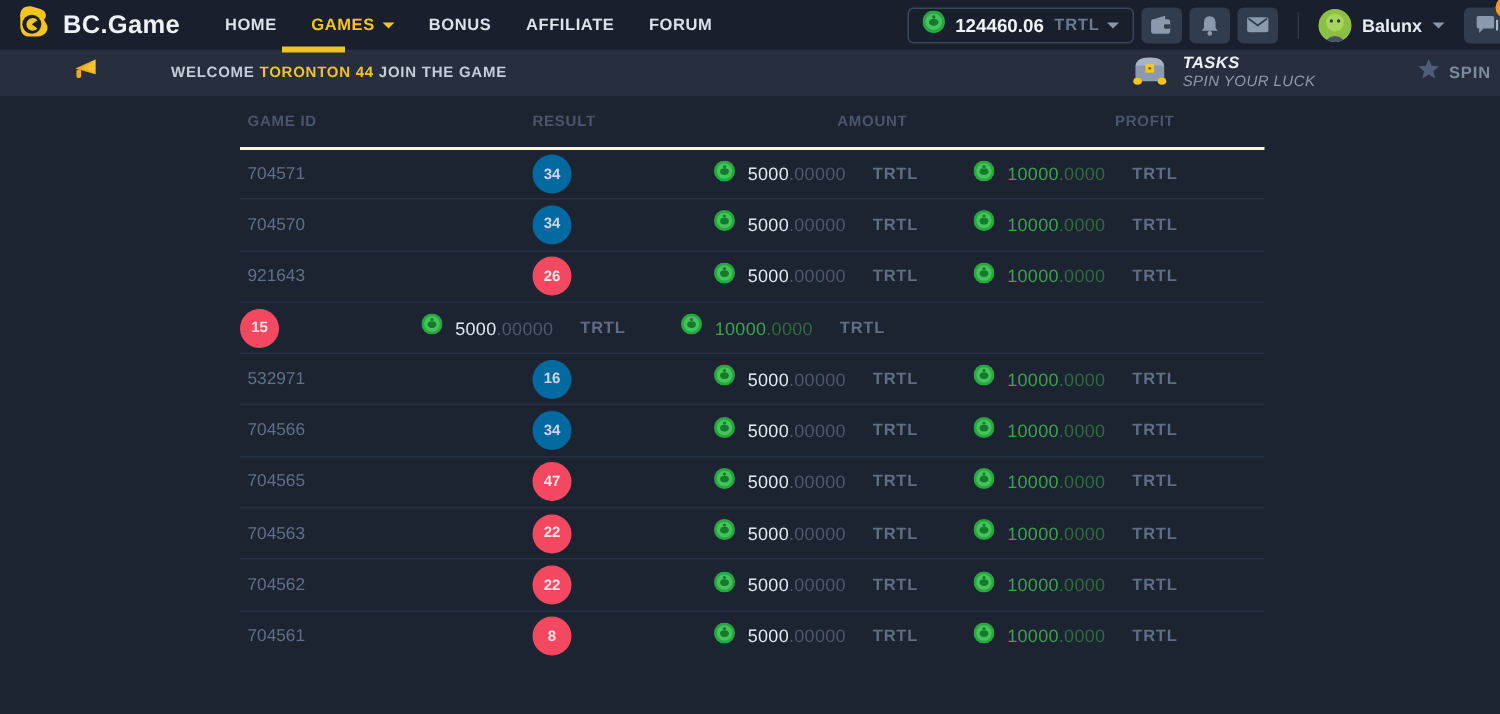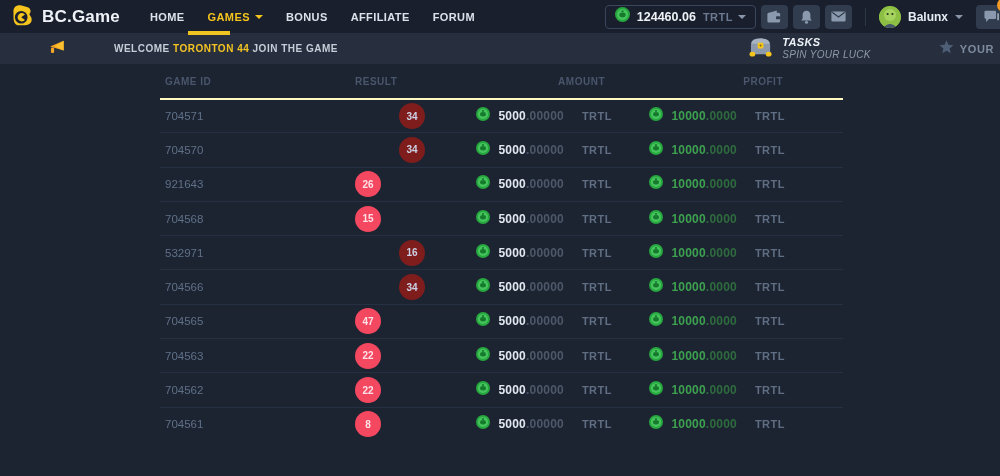--- a/index.html
+++ b/index.html
@@ -62,27 +62,27 @@
   .col-id { width:195px; padding-left:5px; }
   .col-result { width:115px; }
   .col-amount { width:145px; text-align:right; padding-right:10px; }
   .col-profit { width:228px; text-align:right; padding-right:60px; }
   .trow { display:flex; align-items:center; height:34.3px; border-top:1px solid #263043; }
   .trow:first-child { border-top:2px solid #fef9c3; }
   .cell-id { width:195px; padding-left:5px; color:#5f7087; font-size:11.5px; }
   .cell-result { width:115px; display:flex; align-items:center; }
   .badge { width:26px; height:26px; border-radius:50%; display:flex; align-items:center;
     justify-content:center; font-size:10px; font-weight:bold; }
-  .badge.dark { background:#7f1d1d; color:#ccd2e6;margin-left:44px; }
+  .badge.dark { background:#0369a1; color:#ccd2e6; }
   .badge.red { background:#f3485f; color:#ffe2e8; }
   .cell-amount { width:145px; display:flex; align-items:center; justify-content:flex-end;
     gap:8px; padding-right:3px; }
   .cell-profit { width:228px; display:flex; align-items:center; justify-content:flex-end;
     gap:8px; padding-right:58px; }
-  .num { font-size:12px; font-weight:bold; letter-spacing:0.2px; white-space:nowrap; }
+  .num { font-size:12px; font-weight:normal; letter-spacing:0.2px; white-space:nowrap; }
   .amount-int { color:#e2e8f0; }
   .amount-dec { color:#4d5868; }
   .profit-int { color:#3da14f; }
   .profit-dec { color:#2e6b3d; }
   .cur-label { color:#5f6e82; font-size:11px; font-weight:bold; letter-spacing:0.5px;
     margin-left:10px; }
 </style>
 </head>
 <body>
 
@@ -209,21 +209,21 @@
         <span class="tasks-title">TASKS</span>
         <span class="tasks-sub">SPIN YOUR LUCK</span>
       </span>
     </div>
     <div class="rank-group">
       <span>
         <svg width="15" height="14" viewBox="0 0 20 19">
           <path fill="#4e5e76" d="M10 0.5 L12.6 6.6 L19.3 7.2 L14.2 11.5 L15.8 18 L10 14.5 L4.2 18 L5.8 11.5 L0.7 7.2 L7.4 6.6 Z"></path>
         </svg>
       </span>
-      <span class="rank-label">YOUR</span>
+      <span class="rank-label">SPIN</span>
     </div>
   </div>
 </div>
 
 <main class="main-area">
   <div class="bet-table">
     <div class="thead">
       <div class="col-id">GAME ID</div>
       <div class="col-result">RESULT</div>
       <div class="col-amount">AMOUNT</div>
@@ -317,21 +317,20 @@
           <ellipse cx="10" cy="10.5" rx="4.2" ry="3.2" fill="#157a2b"></ellipse>
           <circle cx="10" cy="5.8" r="1.5" fill="#157a2b"></circle>
         </svg>
       </span>
       <span class="num"><span class="profit-int">10000</span><span class="profit-dec">.0000</span></span>
       <span class="cur-label">TRTL</span>
     </div>
   </div>
 
   <div class="trow">
-    <div class="cell-id">704568</div>
     <div class="cell-result">
       <span class="badge red">15</span>
     </div>
     <div class="cell-amount">
       <span>
         <svg width="14" height="14" viewBox="0 0 20 20">
           <circle cx="10" cy="10" r="10" fill="#27a73e"></circle>
           <circle cx="10" cy="10" r="7.3" fill="#45c45e"></circle>
           <ellipse cx="10" cy="10.5" rx="4.2" ry="3.2" fill="#157a2b"></ellipse>
           <circle cx="10" cy="5.8" r="1.5" fill="#157a2b"></circle>

